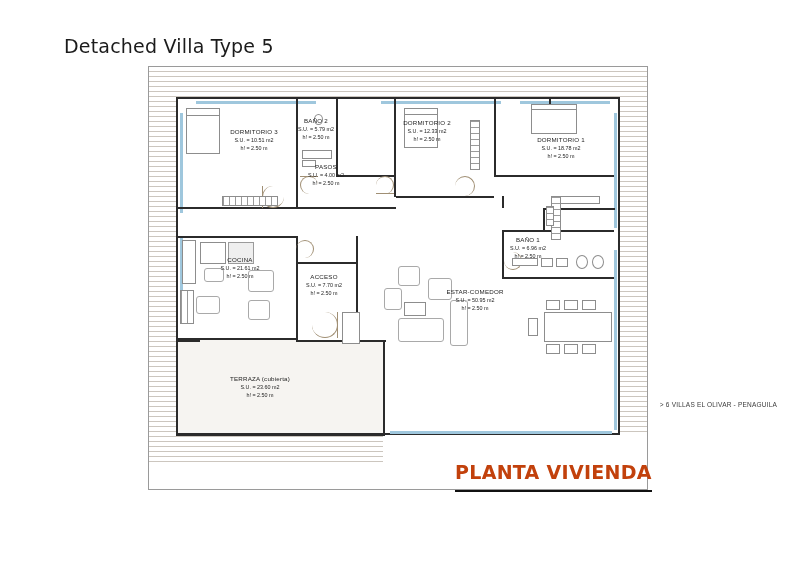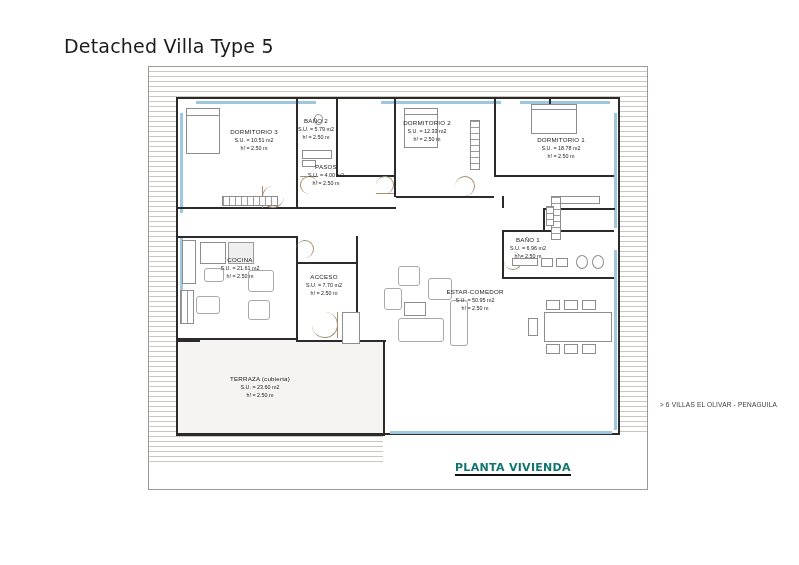--- a/index.html
+++ b/index.html
@@ -131,26 +131,26 @@
   }
   .room .rn { font-size: 6.2px; letter-spacing: .2px; }
   .room .rs { font-size: 5.4px; }
   .room .rh { font-size: 5.4px; }
 
   
   .plan-caption {
     position: absolute;
     left: 455px;
     top: 461px;
-    font-size: 11px;
+    font-size: 19px;
     font-weight: bold;
-    color: #0f766e;
+    color: #c2410c;
     font-family: "DejaVu Sans", sans-serif;
     border-bottom: 2px solid #111;
-    padding-bottom: 0;
+    padding-bottom: 7px;
     letter-spacing: .3px;
   }
   .footer-note {
     position: absolute;
     right: 22px;
     bottom: 16px;
     font-size: 6.5px;
     color: #3a3a3a;
     letter-spacing: .2px;
     font-family: "Liberation Sans", sans-serif;

